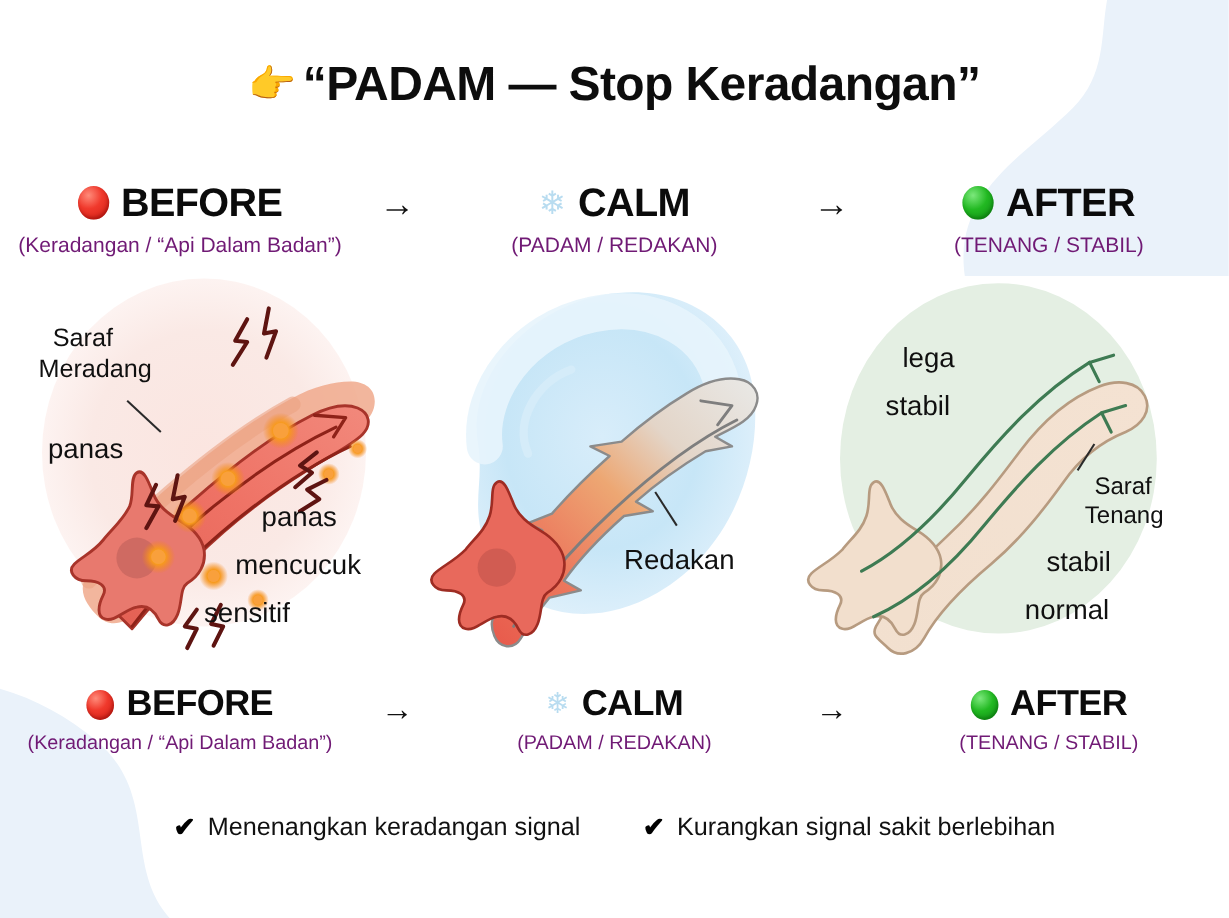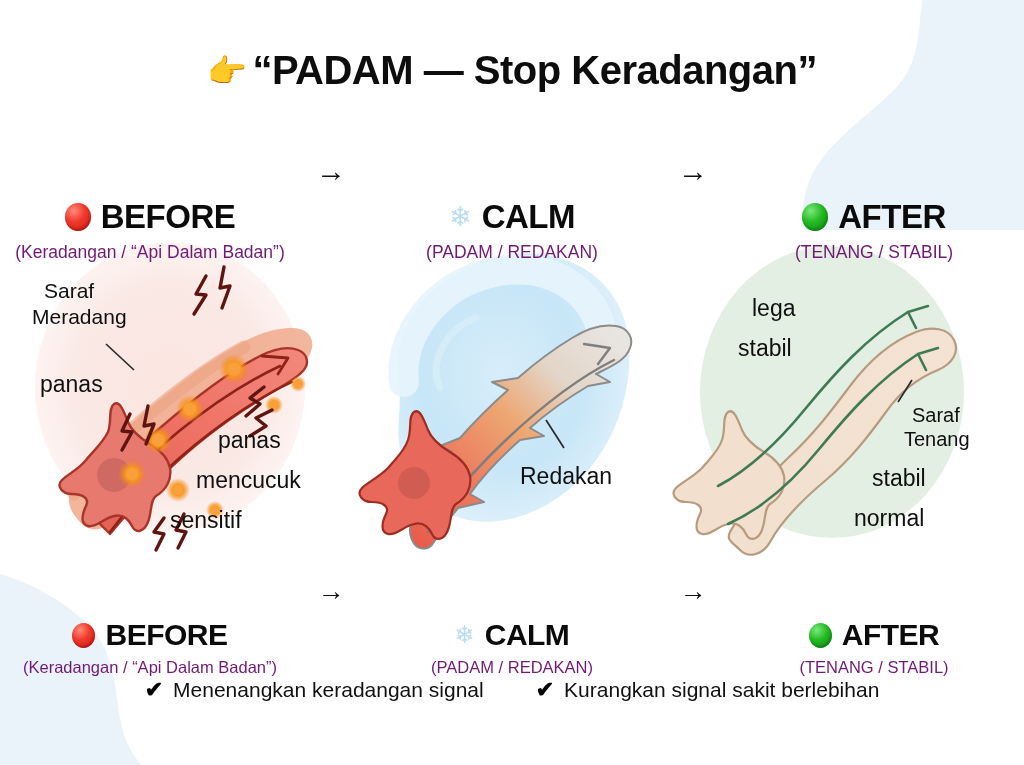--- a/index.html
+++ b/index.html
@@ -39,21 +39,20 @@
     display:flex;align-items:flex-start;justify-content:center;
     width:1024px;
   }
   .stage-cell{
     width:300px;text-align:center;
     display:flex;flex-direction:column;align-items:center;
   }
   .stage-main{
     display:flex;align-items:center;justify-content:center;gap:10px;
     white-space:nowrap;
-    margin-top:48px;
   }
   .stage-dot{display:inline-block;}
   .dot-red{
     width:26px;height:28px;border-radius:50%;
     background:radial-gradient(circle at 34% 28%, #ff8b7a 0%, #f0392c 42%, #cf1d12 100%);
     box-shadow:inset -1px -2px 3px rgba(120,0,0,.45);
   }
   .dot-green{
     width:26px;height:28px;border-radius:50%;
     background:radial-gradient(circle at 34% 28%, #7ce87c 0%, #22b922 45%, #0f8b15 100%);
@@ -71,21 +70,21 @@
     line-height:42px;
   }
   #stage-row-bottom .stage-label{font-size:30px;}
   #stage-row-bottom .stage-sub{font-size:16.5px;}
   #stage-row-bottom .dot-red,#stage-row-bottom .dot-green{width:23px;height:25px;}
   #stage-row-bottom .snow{font-size:24px;}
   #stage-row-bottom .stage-arrow{font-size:27px;}
 
   
   #illustration{
-    position:absolute;top:232px;left:0;width:1024px;height:330px;z-index:3;text-align:right;
+    position:absolute;top:222px;left:0;width:1024px;height:330px;z-index:3;text-align:right;
   }
   .panel-svg{position:absolute;top:0;}
   #panel-before{left:10px;}
   #panel-calm{left:352px;}
   #panel-after{left:660px;}
 
   .art-label{
     font-family:"Liberation Sans", sans-serif;
     fill:#101010;
   }

